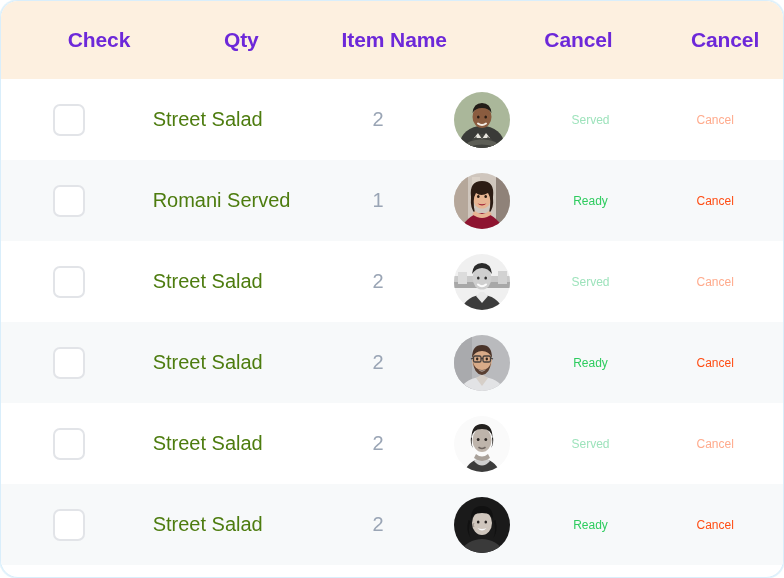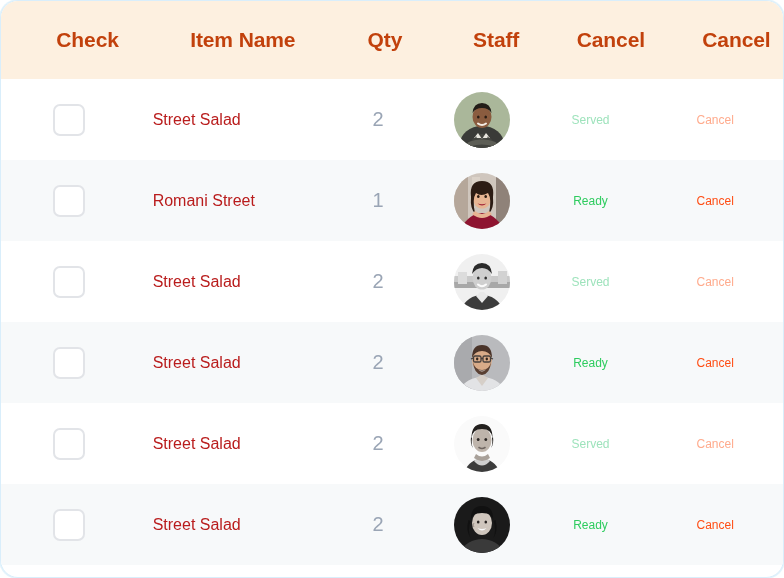--- a/index.html
+++ b/index.html
@@ -30,21 +30,21 @@
   
   .table-header {
     display: flex;
     align-items: center;
     height: 78px;
     background: #fdf0e0;
   }
   .table-header .cell {
     font-size: 21px;
     font-weight: bold;
-    color: #c2410c;
+    color: #6d28d9;
     letter-spacing: -0.1px;
     white-space: nowrap;
     margin-left: 40px;
   }
 
   
   .table-body { display: block; }
   .row {
     display: flex;
     align-items: center;
@@ -70,22 +70,22 @@
     height: 32px;
     border: 2px solid #e2e4e8;
     border-radius: 7px;
     background: #ffffff;
     box-sizing: border-box;
     cursor: pointer;
   }
 
   
   .item-name {
-    font-size: 16px;
-    color: #b91c1c;
+    font-size: 20px;
+    color: #4d7c0f;
     white-space: nowrap;
   }
 
   
   .qty {
     font-size: 20px;
     color: #9aa5b5;
   }
 
   
@@ -106,23 +106,22 @@
   }
   .cancel { cursor: pointer; }
 </style>
 </head>
 <body>
 
 <div class="order-card">
 
   <div class="table-header">
     <div class="cell col-check">Check</div>
+    <div class="cell col-qty">Qty</div>
     <div class="cell col-item">Item Name</div>
-    <div class="cell col-qty">Qty</div>
-    <div class="cell col-staff">Staff</div>
     <div class="cell col-status">Cancel</div>
     <div class="cell col-cancel">Cancel</div>
   </div>
 
   <div class="table-body" id="table-body">
       <div class="row">
         <div class="cell col-check">
           <div class="checkbox"></div>
         </div>
         <div class="cell col-item"><span class="item-name">Street Salad</span></div>
@@ -152,21 +151,21 @@
           <span class="status" style="color: rgb(158, 227, 188);">Served</span>
         </div>
         <div class="cell col-cancel">
           <span class="cancel" style="color: rgb(255, 171, 141);">Cancel</span>
         </div>
       </div>
       <div class="row alt">
         <div class="cell col-check">
           <div class="checkbox"></div>
         </div>
-        <div class="cell col-item"><span class="item-name">Romani Street</span></div>
+        <div class="cell col-item"><span class="item-name">Romani Served</span></div>
         <div class="cell col-qty">
           <span class="qty">1</span>
         </div>
         <div class="cell col-staff">
           <div class="avatar">
             <svg viewBox="0 0 56 56" xmlns="http://www.w3.org/2000/svg">
     <rect width="56" height="56" fill="#cfc6bd"></rect>
     <rect x="0" y="0" width="14" height="56" fill="#b5a79a"></rect>
     <rect x="42" y="0" width="14" height="56" fill="#8f8279"></rect>
     <rect x="18" y="4" width="8" height="22" fill="#e6ddd2" opacity="0.55"></rect>

